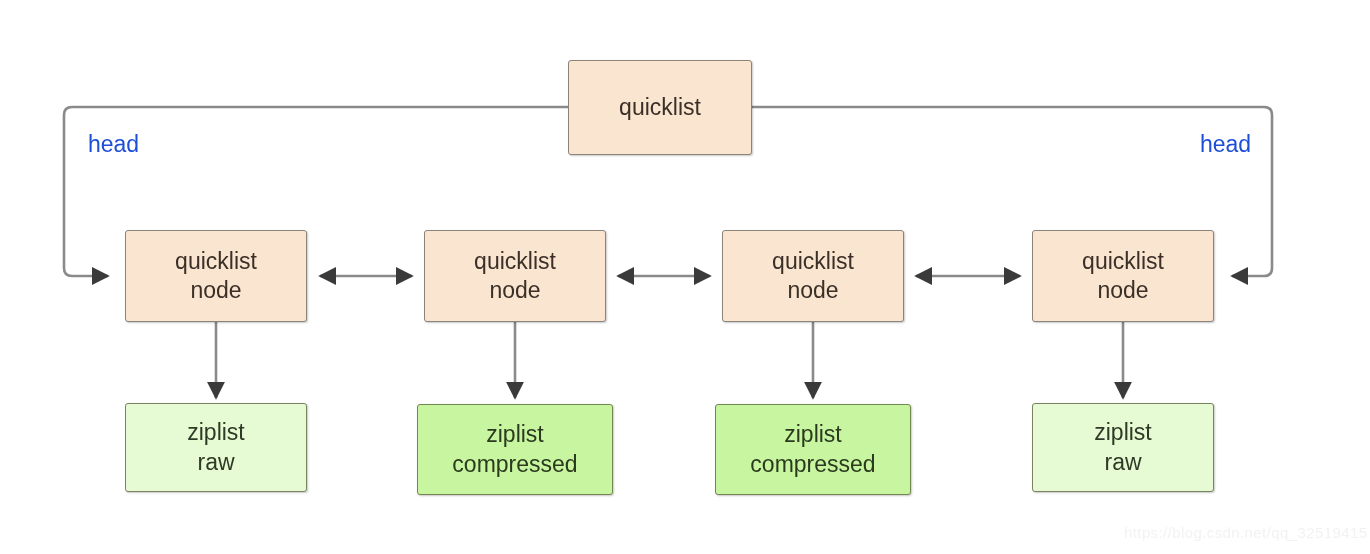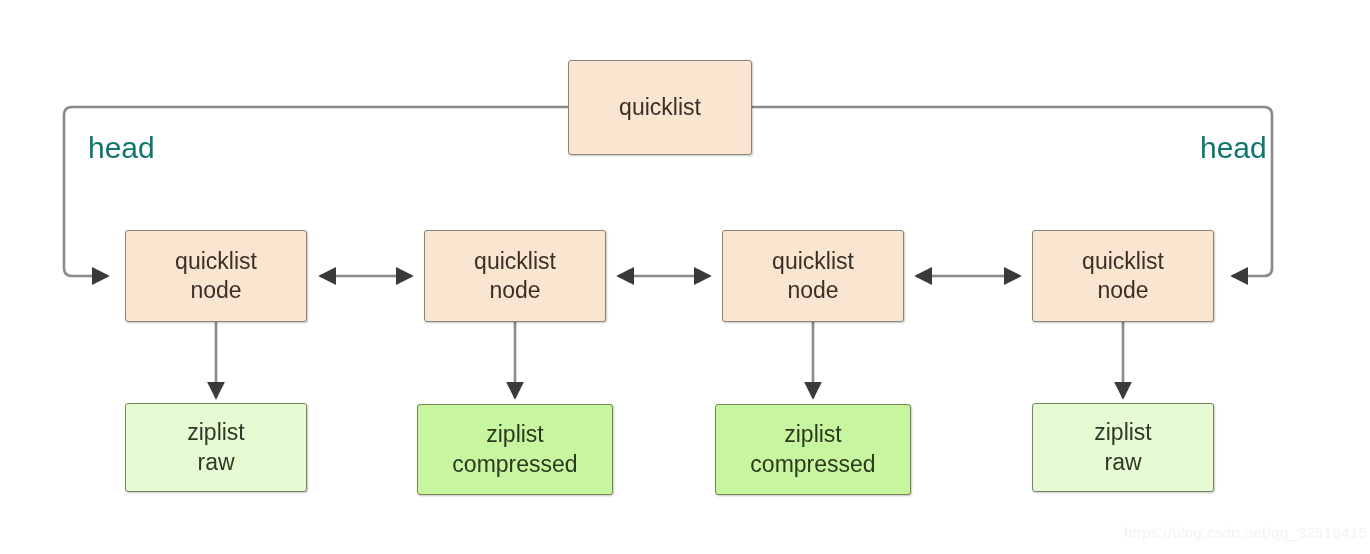--- a/index.html
+++ b/index.html
@@ -52,22 +52,22 @@
     font-size: 23px;
   }
   .zip-comp {
     background: #c8f5a0;
     border: 1.6px solid #74864f;
     color: #2b3a1e;
     font-size: 23px;
   }
   .edge-label {
     position: absolute;
-    font-size: 30px;
-    color: #0f766e;
+    font-size: 23px;
+    color: #1d4ed8;
     white-space: nowrap;
   }
   .watermark {
     position: absolute;
     font-size: 15px;
     color: #f2f2f2;
     letter-spacing: 0.4px;
     white-space: nowrap;
   }
 </style>

